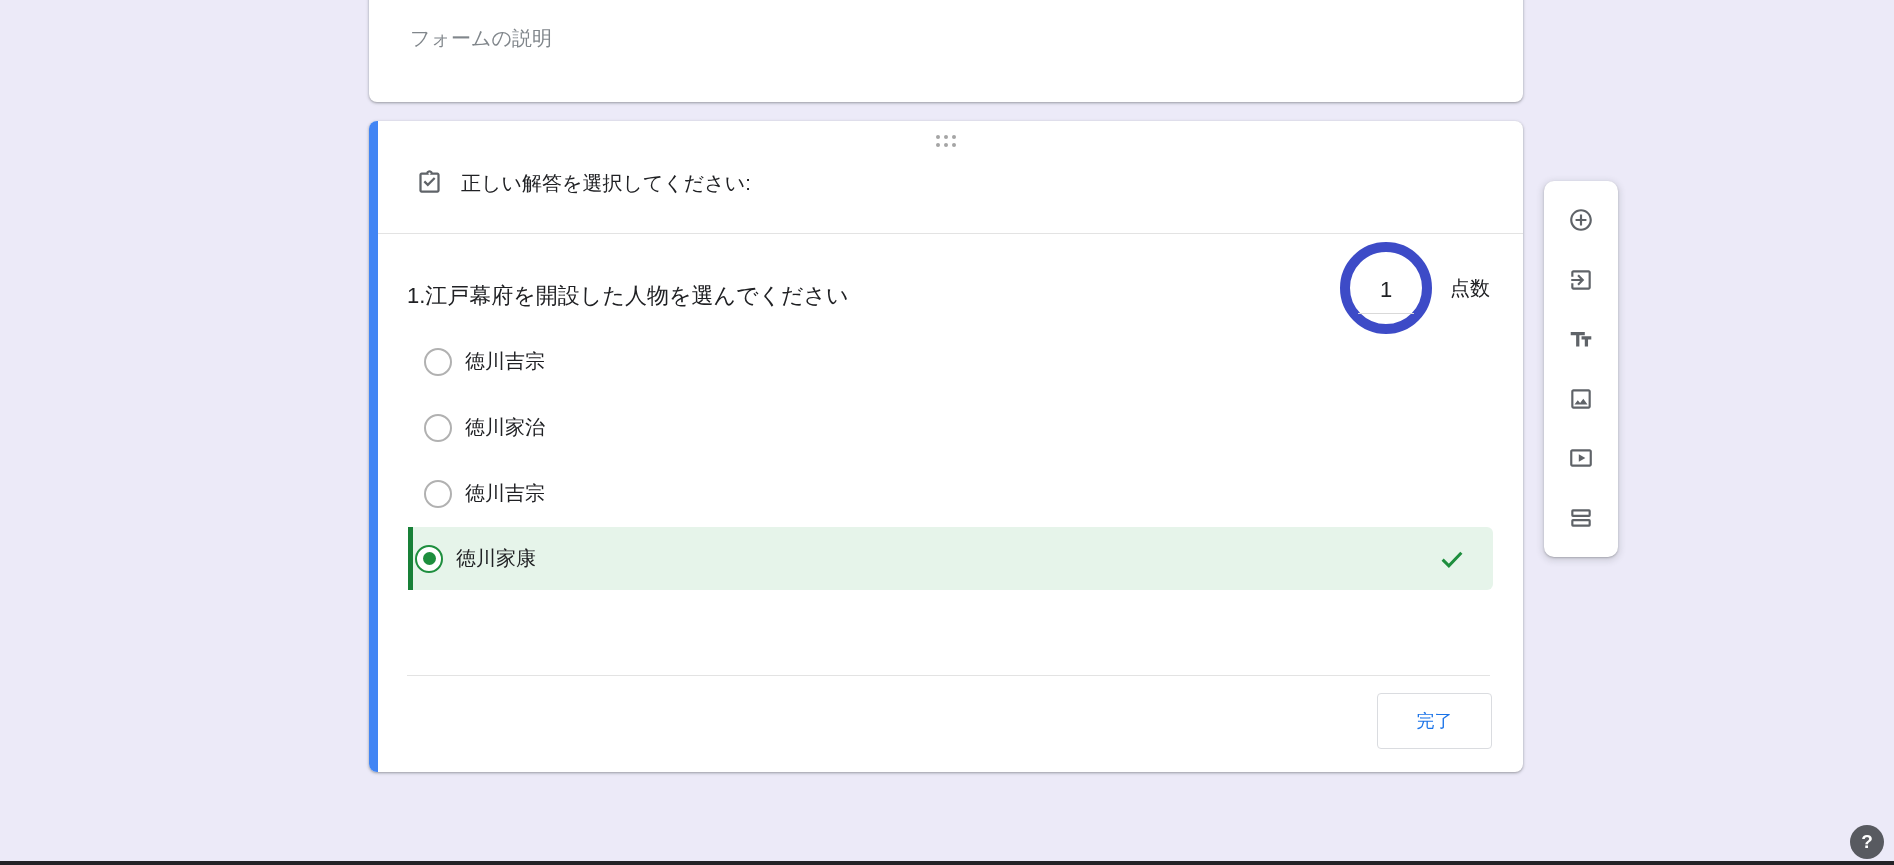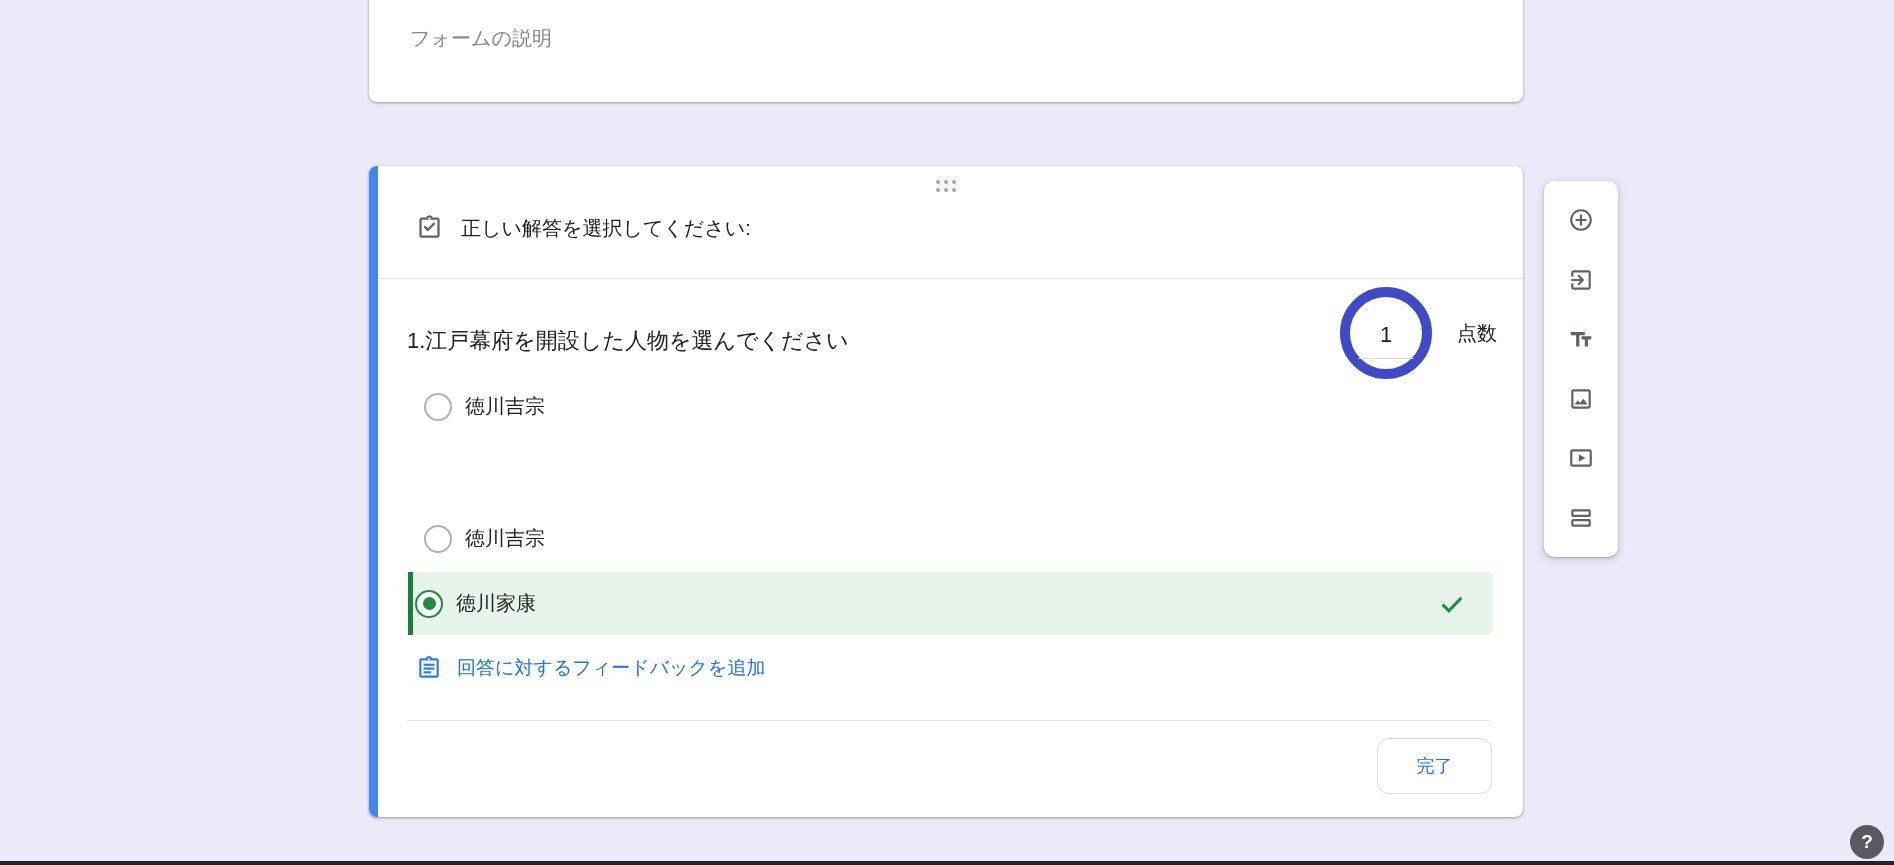--- a/index.html
+++ b/index.html
@@ -22,21 +22,21 @@
 
   
   .top-card { left: 369px; top: -40px; width: 1154px; height: 142px; }
   .desc-placeholder {
     position: absolute; left: 41px; top: 66px;
     font-size: 20px; line-height: 24px; color: #80868b;
     cursor: text;
   }
 
   
-  .question-card { left: 369px; top: 121px; width: 1154px; height: 651px; margin-top: 45px; }
+  .question-card { left: 369px; top: 121px; width: 1154px; height: 651px; }
   .accent-bar {
     position: absolute; left: 0; top: 0; width: 9px; height: 100%;
     background: #4285f4; border-radius: 8px 0 0 8px;
   }
   .drag-handle {
     position: absolute; left: 50%; top: 14px; transform: translateX(-50%);
     display: grid; grid-template-columns: repeat(3, 4px); grid-gap: 4px;
     cursor: grab;
   }
   .drag-handle i { width: 4px; height: 4px; border-radius: 50%; background: #a5a5a5; }
@@ -61,21 +61,21 @@
     border: 10px solid #3d4bc7;
     display: flex; align-items: center; justify-content: center;
   }
   .points-value {
     width: 56px; text-align: center;
     font-size: 22px; line-height: 30px; color: #202124;
     border-bottom: 1px solid #d9d9d9; padding-bottom: 8px; margin-top: 12px;
     cursor: text;
   }
   .points-label {
-    position: absolute; right: 26px; top: 154px;
+    position: absolute; right: 33px; top: 154px;
     font-size: 20px; line-height: 27px; color: #202124;
   }
 
   
   .option-row {
     position: absolute; left: 39px; width: 1085px; height: 63px;
     display: flex; align-items: center; padding-left: 16px;
   }
   .option-row .radio {
     width: 28px; height: 28px; border-radius: 50%;
@@ -103,21 +103,21 @@
   }
 
   
   .feedback-row { position: absolute; left: 47px; top: 489px; display: flex; align-items: center; cursor: pointer; }
   .feedback-icon { width: 26px; height: 26px; margin-right: 15px; }
   .feedback-label { font-size: 19px; color: #1a73e8; }
 
   
   .done-button {
     position: absolute; left: 1008px; top: 572px; width: 115px; height: 56px;
-    background: #fff; border: 1px solid #dadce0; border-radius: 12px;
+    background: #fff; border: 1px solid #dadce0; border-radius: 4px;
     font-family: "Liberation Sans", sans-serif;
     font-size: 18px; color: #1a73e8; cursor: pointer;
   }
 
   
   .side-toolbar {
     position: absolute; left: 1544px; top: 181px; width: 74px; height: 376px;
     background: #fff; border-radius: 10px;
     box-shadow: 0 1px 2px rgba(60,64,67,.3), 0 2px 6px 2px rgba(60,64,67,.15);
     display: flex; flex-direction: column; align-items: center;
@@ -168,41 +168,36 @@
 
     <div class="points-circle">
       <div class="points-value">1</div>
     </div>
     <span class="points-label">点数</span>
 
     <div class="option-row" style="top:209px">
       <span class="radio"></span>
       <span class="option-label">徳川吉宗</span>
     </div>
+    <div class="option-row" style="top:275px">
+      <span class="radio"></span>
+      <span class="option-label">徳川家治</span>
+    </div>
     <div class="option-row" style="top:341px">
       <span class="radio"></span>
       <span class="option-label">徳川吉宗</span>
     </div>
     <div class="option-row correct" style="top:406px">
       <span class="radio"></span>
       <span class="option-label">徳川家康</span>
       <svg class="correct-check" viewBox="0 0 24 24">
         <path fill="none" stroke="#1e8e3e" stroke-width="2.4" d="M4.5 12.5l5 5L19.5 7"></path>
       </svg>
     </div>
 
-    <div class="feedback-row">
-      <svg class="feedback-icon" viewBox="0 0 24 24" fill="#2a7de9">
-        <path d="M19 3h-4.18C14.4 1.84 13.3 1 12 1s-2.4.84-2.82 2H5c-1.1 0-2 .9-2 2v14c0 1.1.9 2 2 2h14c1.1 0 2-.9 2-2V5c0-1.1-.9-2-2-2zm-7 0c.55 0 1 .45 1 1s-.45 1-1 1-1-.45-1-1 .45-1 1-1zm7 16H5V5h14v14z"></path>
-        <rect x="7" y="8" width="10" height="2"></rect>
-        <rect x="7" y="11.5" width="10" height="2"></rect>
-        <rect x="7" y="15" width="7" height="2"></rect>
-      </svg>
-      <span class="feedback-label">回答に対するフィードバックを追加</span>
-    </div>
 
     <div class="divider divider-footer"></div>
 
     <button class="done-button">完了</button>
   </section>
 
   <div class="side-toolbar">
     <span class="tool-btn">
       <svg viewBox="0 0 24 24" fill="#5f6368">
         <path d="M12 2C6.48 2 2 6.48 2 12s4.48 10 10 10 10-4.48 10-10S17.52 2 12 2zm0 18c-4.41 0-8-3.59-8-8s3.59-8 8-8 8 3.59 8 8-3.59 8-8 8z"></path>

